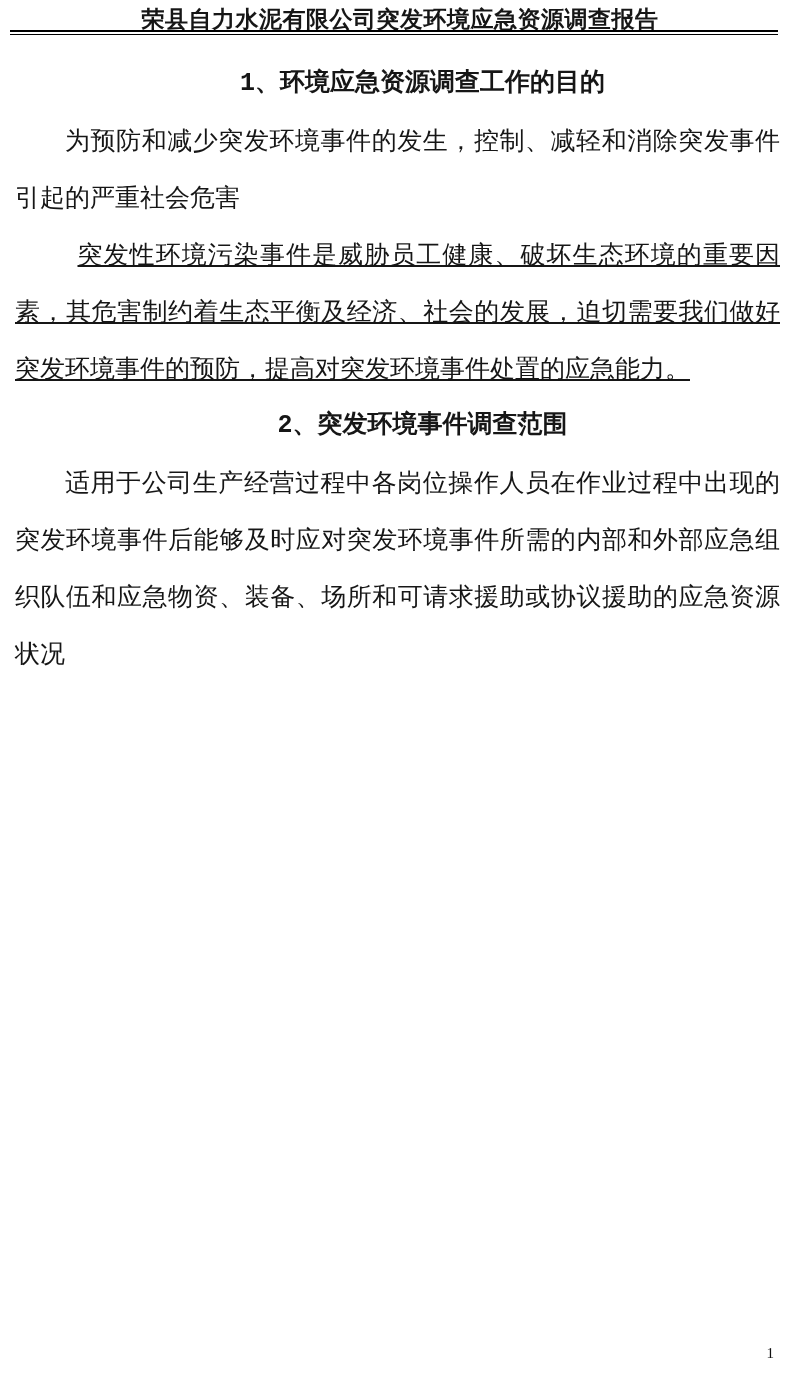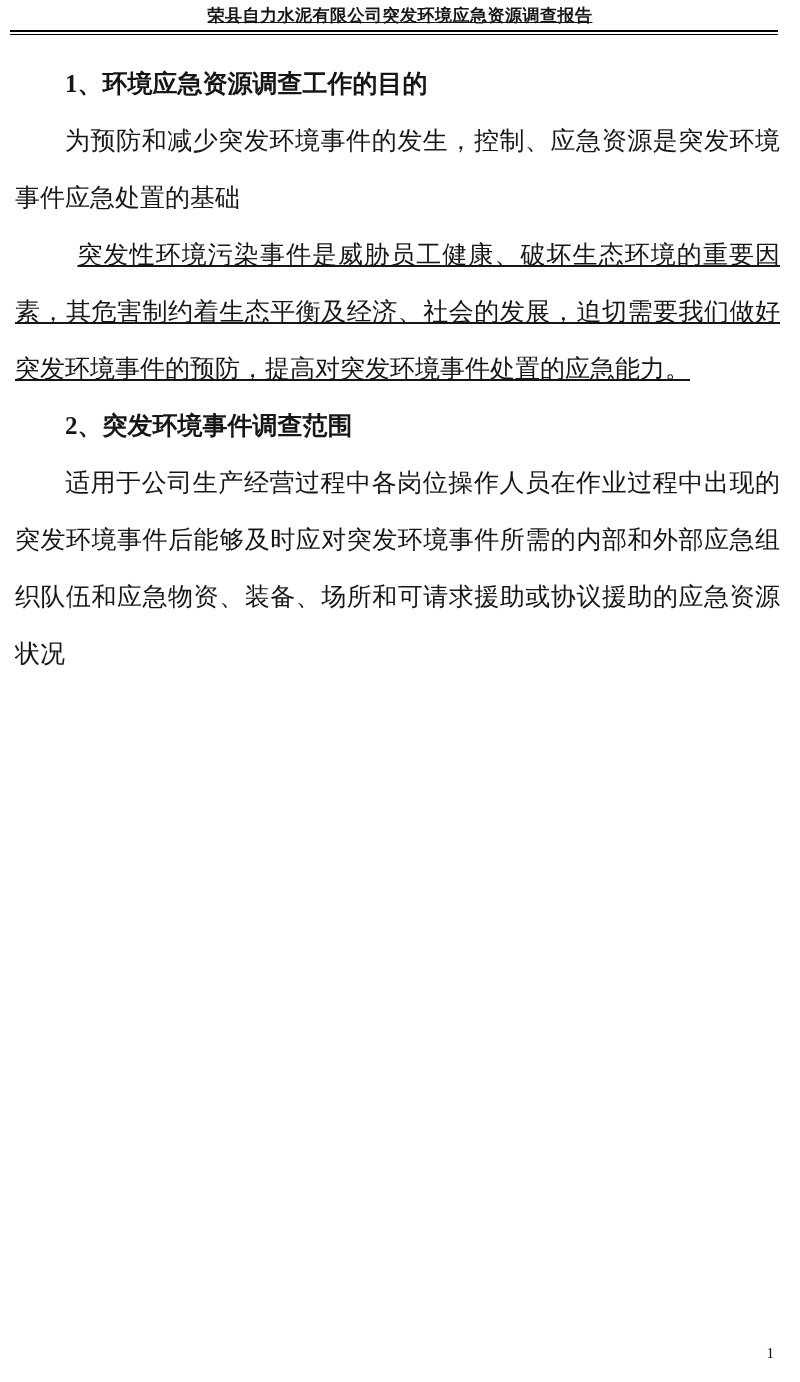--- a/index.html
+++ b/index.html
@@ -11,24 +11,23 @@
     font-family: "Liberation Serif", "DejaVu Serif", serif;
     position: relative;
     overflow: hidden;
   }
   .doc-header {
     position: absolute;
     top: 4px;
     left: 0;
     width: 100%;
     text-align: center;
-    font-size: 17px;
+    font-size: 23px;
     font-weight: bold;
     letter-spacing: 0.5px;
-    text-decoration: underline;
   }
   .header-rule {
     position: absolute;
     top: 30px;
     left: 10px;
     width: 768px;
     height: 2px;
     border-top: 2px solid #000;
     border-bottom: 1px solid #000;
     box-sizing: content-box;
@@ -36,38 +35,38 @@
   .doc-content {
     position: absolute;
     top: 55px;
     left: 15px;
     width: 765px;
     font-size: 25px;
     line-height: 57px;
     text-align: justify;
   }
   .doc-content .blk { margin: 0; padding: 0; }
-  .doc-content .heading { font-weight: bold; text-indent: 2em; text-align: left; }
+  .doc-content .heading { font-weight: bold; text-indent: 2em; text-align: center; font-family: Liberation Mono, monospace; }
   .doc-content .paragraph { text-indent: 2em; }
   .page-number {
     position: absolute;
     right: 26px;
     bottom: 20px;
     font-size: 15px;
     color: #111;
   }
 </style>
 </head>
 <body>
 
 <div class="doc-header">荣县自力水泥有限公司突发环境应急资源调查报告</div>
 
 <div class="header-rule"></div>
 
 <div class="doc-content">
     <div class="blk heading">1、环境应急资源调查工作的目的</div>
-    <div class="blk paragraph">为预防和减少突发环境事件的发生，控制、应急资源是突发环境事件应急处置的基础</div>
+    <div class="blk paragraph">为预防和减少突发环境事件的发生，控制、减轻和消除突发事件引起的严重社会危害</div>
     <div class="blk paragraph" style="text-indent: 2.5em; text-decoration: underline;">突发性环境污染事件是威胁员工健康、破坏生态环境的重要因素，其危害制约着生态平衡及经济、社会的发展，迫切需要我们做好突发环境事件的预防，提高对突发环境事件处置的应急能力。</div>
     <div class="blk heading">2、突发环境事件调查范围</div>
     <div class="blk paragraph">适用于公司生产经营过程中各岗位操作人员在作业过程中出现的突发环境事件后能够及时应对突发环境事件所需的内部和外部应急组织队伍和应急物资、装备、场所和可请求援助或协议援助的应急资源状况</div>
   </div>
 
 <div class="page-number">1</div>
 
 </body></html>

